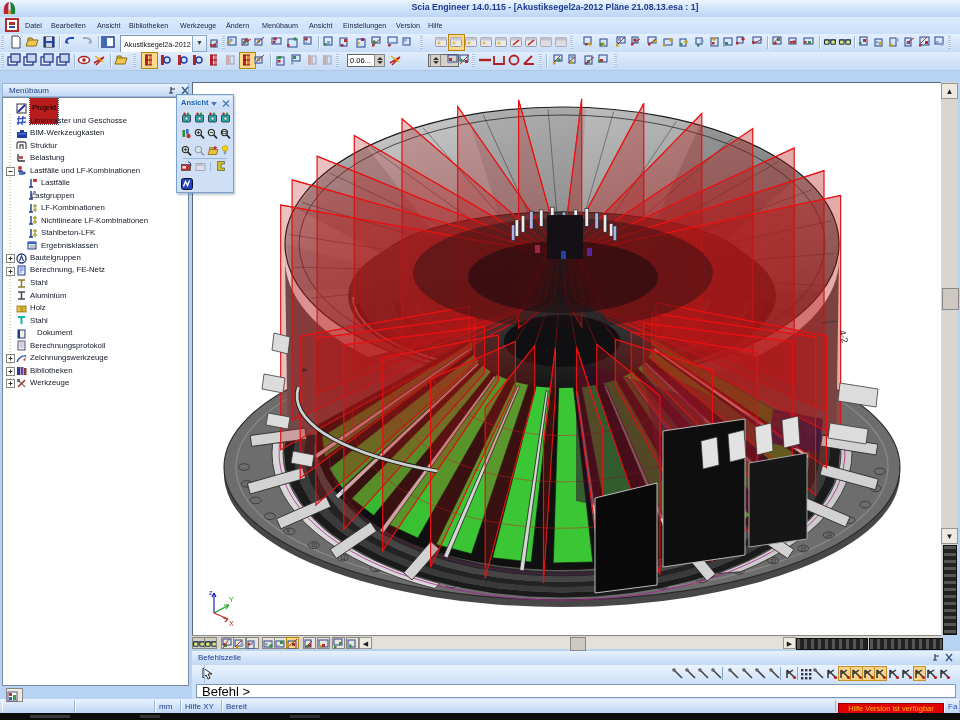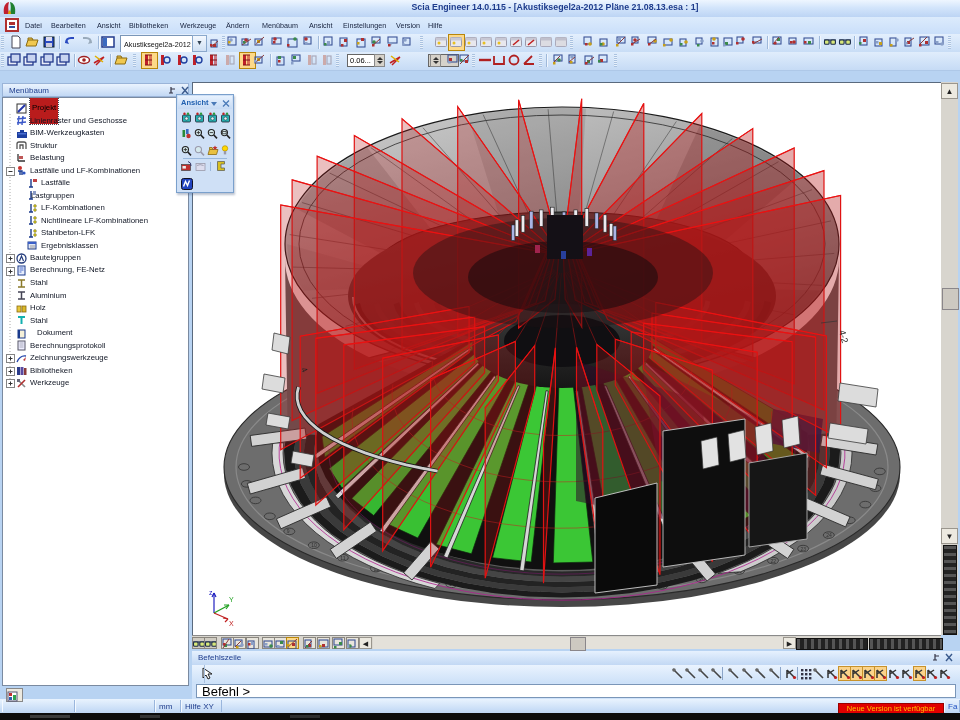--- a/index.html
+++ b/index.html
@@ -1251,21 +1251,22 @@
         <circle cx="10.5" cy="10.5" r="1.6" fill="#c02020"></circle>
       </svg>
 </div>
 <input id="bfi" value="Befehl &gt;" style="">
 </div>
 <div class="abs" id="sb">
 <div class="sbseg" style="left:2px;width:73px"></div>
 <div class="sbseg" style="left:75px;width:80px"></div>
 <div class="sbseg" style="left:155px;width:26px">mm</div>
 <div class="sbseg" style="left:181px;width:41px">Hilfe XY</div>
-<div id="newver">Neue Version ist verfügbar</div>
+<div class="sbseg" style="left:222px;width:614px">Bereit</div>
+<div id="newver">Hilfe Version ist verfügbar</div>
 <div class="sbseg" style="left:944px;width:16px;color:#2050c0">Fa</div>
 </div>
 <div class="abs" id="blackstrip">
 <div class="abs" style="left:30px;top:2px;width:40px;height:3px;background:#3a3a3a"></div>
 <div class="abs" style="left:140px;top:2px;width:20px;height:3px;background:#333"></div>
 <div class="abs" style="left:290px;top:2px;width:30px;height:3px;background:#2d2d2d"></div>
 </div>
 <div class="abs" id="tabico"><svg width="15" height="12">
       <rect x="1" y="1" width="9" height="9" fill="#fff" stroke="#557"></rect>
       <rect x="2" y="2" width="3" height="3" fill="#c03030"></rect>

